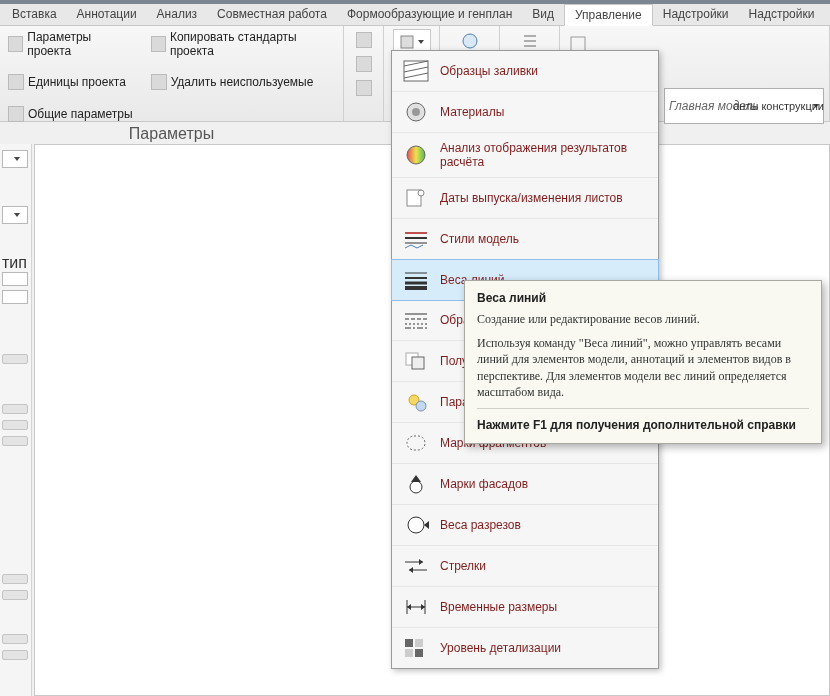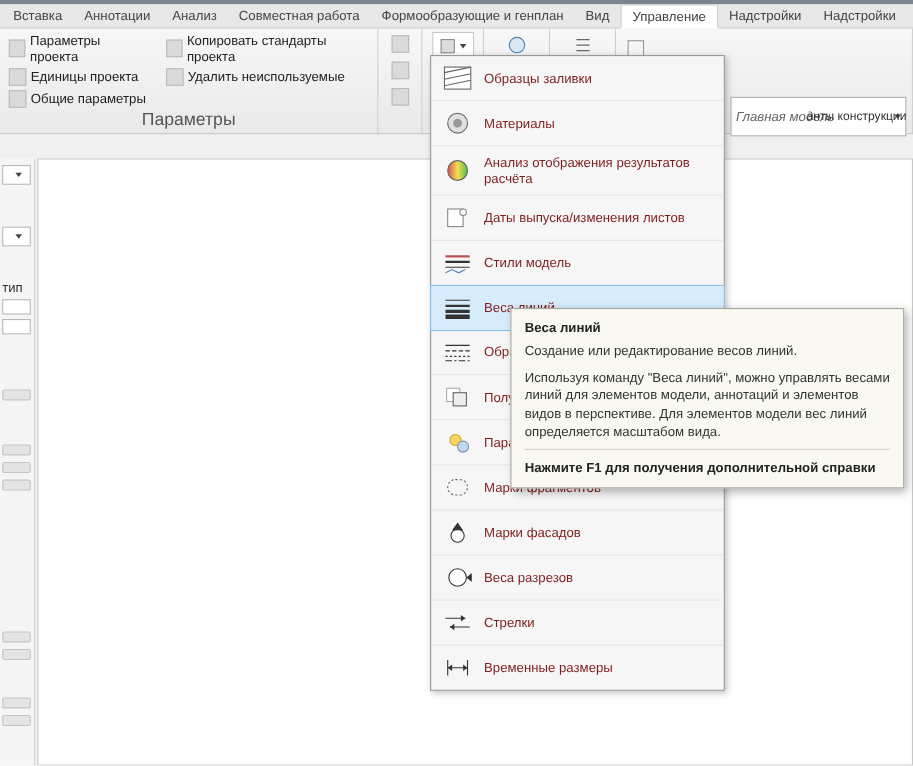--- a/index.html
+++ b/index.html
@@ -7,50 +7,50 @@
 
     .titlebar { height: 4px; background: #7a8691; }
 
     .tabstrip { height: 22px; background: #e8e8e8; display: flex; border-bottom: 1px solid #c8c8c8; padding-left: 2px; }
     .tab { padding: 3px 10px; color: #444; cursor: default; white-space: nowrap; }
     .tab.active { background: #fff; border: 1px solid #c8c8c8; border-bottom: 1px solid #fff; margin-bottom: -1px; }
 
     .ribbon { height: 96px; background: linear-gradient(#f7f7f7, #e9e9e9); border-bottom: 1px solid #c8c8c8; display: flex; position: relative; }
     .ribbon-group { border-right: 1px solid #d0d0d0; padding: 3px 6px; display: flex; flex-direction: column; justify-content: space-between; }
     .ribbon-group-label { text-align: center; color: #555; font-size: 16px; padding-top: 2px; }
-    .ribbon-col { display: flex; flex-direction: column; gap: 2px; }
+    .ribbon-col { display: flex; flex-direction: column; gap: 14px; }
     .ribbon-row { display: flex; align-items: center; gap: 4px; padding: 1px 2px; color: #222; }
     .ribbon-icon { width: 16px; height: 16px; display: inline-block; background: #dadada; border: 1px solid #bbb; }
     .ribbon-small { display: flex; flex-direction: column; gap: 2px; }
     .ribbon-btn { width: 28px; height: 22px; border: 1px solid transparent; display: flex; align-items: center; justify-content: center; }
     .ribbon-dropdown-btn { width: 38px; height: 26px; border: 1px solid #c8c8c8; background: #fff; display: inline-flex; align-items: center; justify-content: center; }
     .caret { width: 0; height: 0; border-left: 3px solid transparent; border-right: 3px solid transparent; border-top: 4px solid #444; margin-left: 3px; }
 
     .model-combo { position: absolute; right: 6px; top: 62px; width: 160px; height: 36px; border: 1px solid #b0b0b0; background: #fff; display: flex; align-items: center; padding: 0 4px; justify-content: space-between; }
     .combo-text { color: #666; font-style: italic; }
     .right-label { position: absolute; right: 6px; top: 100px; font-size: 11px; color: #333; }
 
     .sidebar { position: absolute; left: 0; top: 144px; width: 32px; bottom: 0; background: #f5f5f5; border-right: 1px solid #d4d4d4; }
     .sidebar-spl { position: absolute; left: 2px; background: #e4e4e4; border: 1px solid #c4c4c4; width: 26px; height: 10px; border-radius: 2px; }
     .sidebar-dd { position: absolute; left: 2px; width: 26px; height: 18px; background: #fff; border: 1px solid #b8b8b8; display: flex; align-items: center; justify-content: center; }
-    .sidebar-label { position: absolute; left: 2px; font-size: 12px; color: #333; }
+    .sidebar-label { position: absolute; left: 2px; font-size: 16px; color: #333; }
     .sidebar-cell { position: absolute; left: 2px; width: 26px; height: 14px; background: #fff; border: 1px solid #b8b8b8; }
 
     .canvas { position: absolute; left: 34px; top: 144px; right: 0; bottom: 0; background: #fff; border: 1px solid #c8c8c8; }
 
     .dropdown { position: absolute; left: 391px; top: 50px; width: 268px; background: #f6f6f6; border: 1px solid #9a9a9a; box-shadow: 2px 2px 6px rgba(0,0,0,0.25); z-index: 50; }
     .dd-item { display: flex; align-items: center; padding: 8px 10px; gap: 10px; border-bottom: 1px solid #e6e6e6; cursor: default; }
     .dd-item:last-child { border-bottom: none; }
     .dd-item.hover { background: #d6ecfb; border: 1px solid #8dbde8; margin: -1px; }
     .dd-icon { width: 28px; height: 24px; flex-shrink: 0; display: flex; align-items: center; justify-content: center; }
     .dd-label { color: #7f1d1d; }
 
     .tooltip { position: absolute; left: 464px; top: 280px; width: 358px; background: #f9f9f2; border: 1px solid #a8a8a0; box-shadow: 3px 3px 8px rgba(0,0,0,0.3); z-index: 60; padding: 10px 12px; }
     .tooltip-title { font-weight: bold; margin-bottom: 6px; color: #222; }
-    .tooltip-body { color: #333; line-height: 1.35; margin-bottom: 8px; }
+    .tooltip-body { color: #333; line-height: 1.35; margin-bottom: 8px; font-family: Liberation Serif, serif; }
     .tooltip-sep { border-top: 1px solid #d0d0c8; margin: 8px 0; }
     .tooltip-help { font-weight: bold; color: #222; line-height: 1.35; }
 
     
     svg { display: block; }
   </style>
 </head>
 <body>
 
 <div class="titlebar"></div>
@@ -316,20 +316,31 @@
         <svg width="26" height="22">
           <line x1="4" y1="4" x2="4" y2="18" stroke="#333"></line>
           <line x1="22" y1="4" x2="22" y2="18" stroke="#333"></line>
           <line x1="4" y1="11" x2="22" y2="11" stroke="#333"></line>
           <polygon points="4,11 8,8 8,14" fill="#333"></polygon>
           <polygon points="22,11 18,8 18,14" fill="#333"></polygon>
         </svg>
       </span>
     <span class="dd-label">Временные размеры</span>
   </div>
+  <div class="dd-item">
+    <span class="dd-icon">
+        <svg width="26" height="22">
+          <rect x="2" y="2" width="8" height="8" fill="#666"></rect>
+          <rect x="12" y="2" width="8" height="8" fill="#ccc"></rect>
+          <rect x="2" y="12" width="8" height="8" fill="#ccc"></rect>
+          <rect x="12" y="12" width="8" height="8" fill="#666"></rect>
+        </svg>
+      </span>
+    <span class="dd-label">Уровень детализации</span>
+  </div>
 </div>
 
 <div class="tooltip">
   <div class="tooltip-title">Веса линий</div>
   <div class="tooltip-body">Создание или редактирование весов линий.</div>
   <div class="tooltip-body">Используя команду "Веса линий", можно управлять весами линий для элементов модели, аннотаций и элементов видов в перспективе. Для элементов модели вес линий определяется масштабом вида.</div>
   <div class="tooltip-sep"></div>
   <div class="tooltip-help">Нажмите F1 для получения дополнительной справки</div>
 </div>
 

